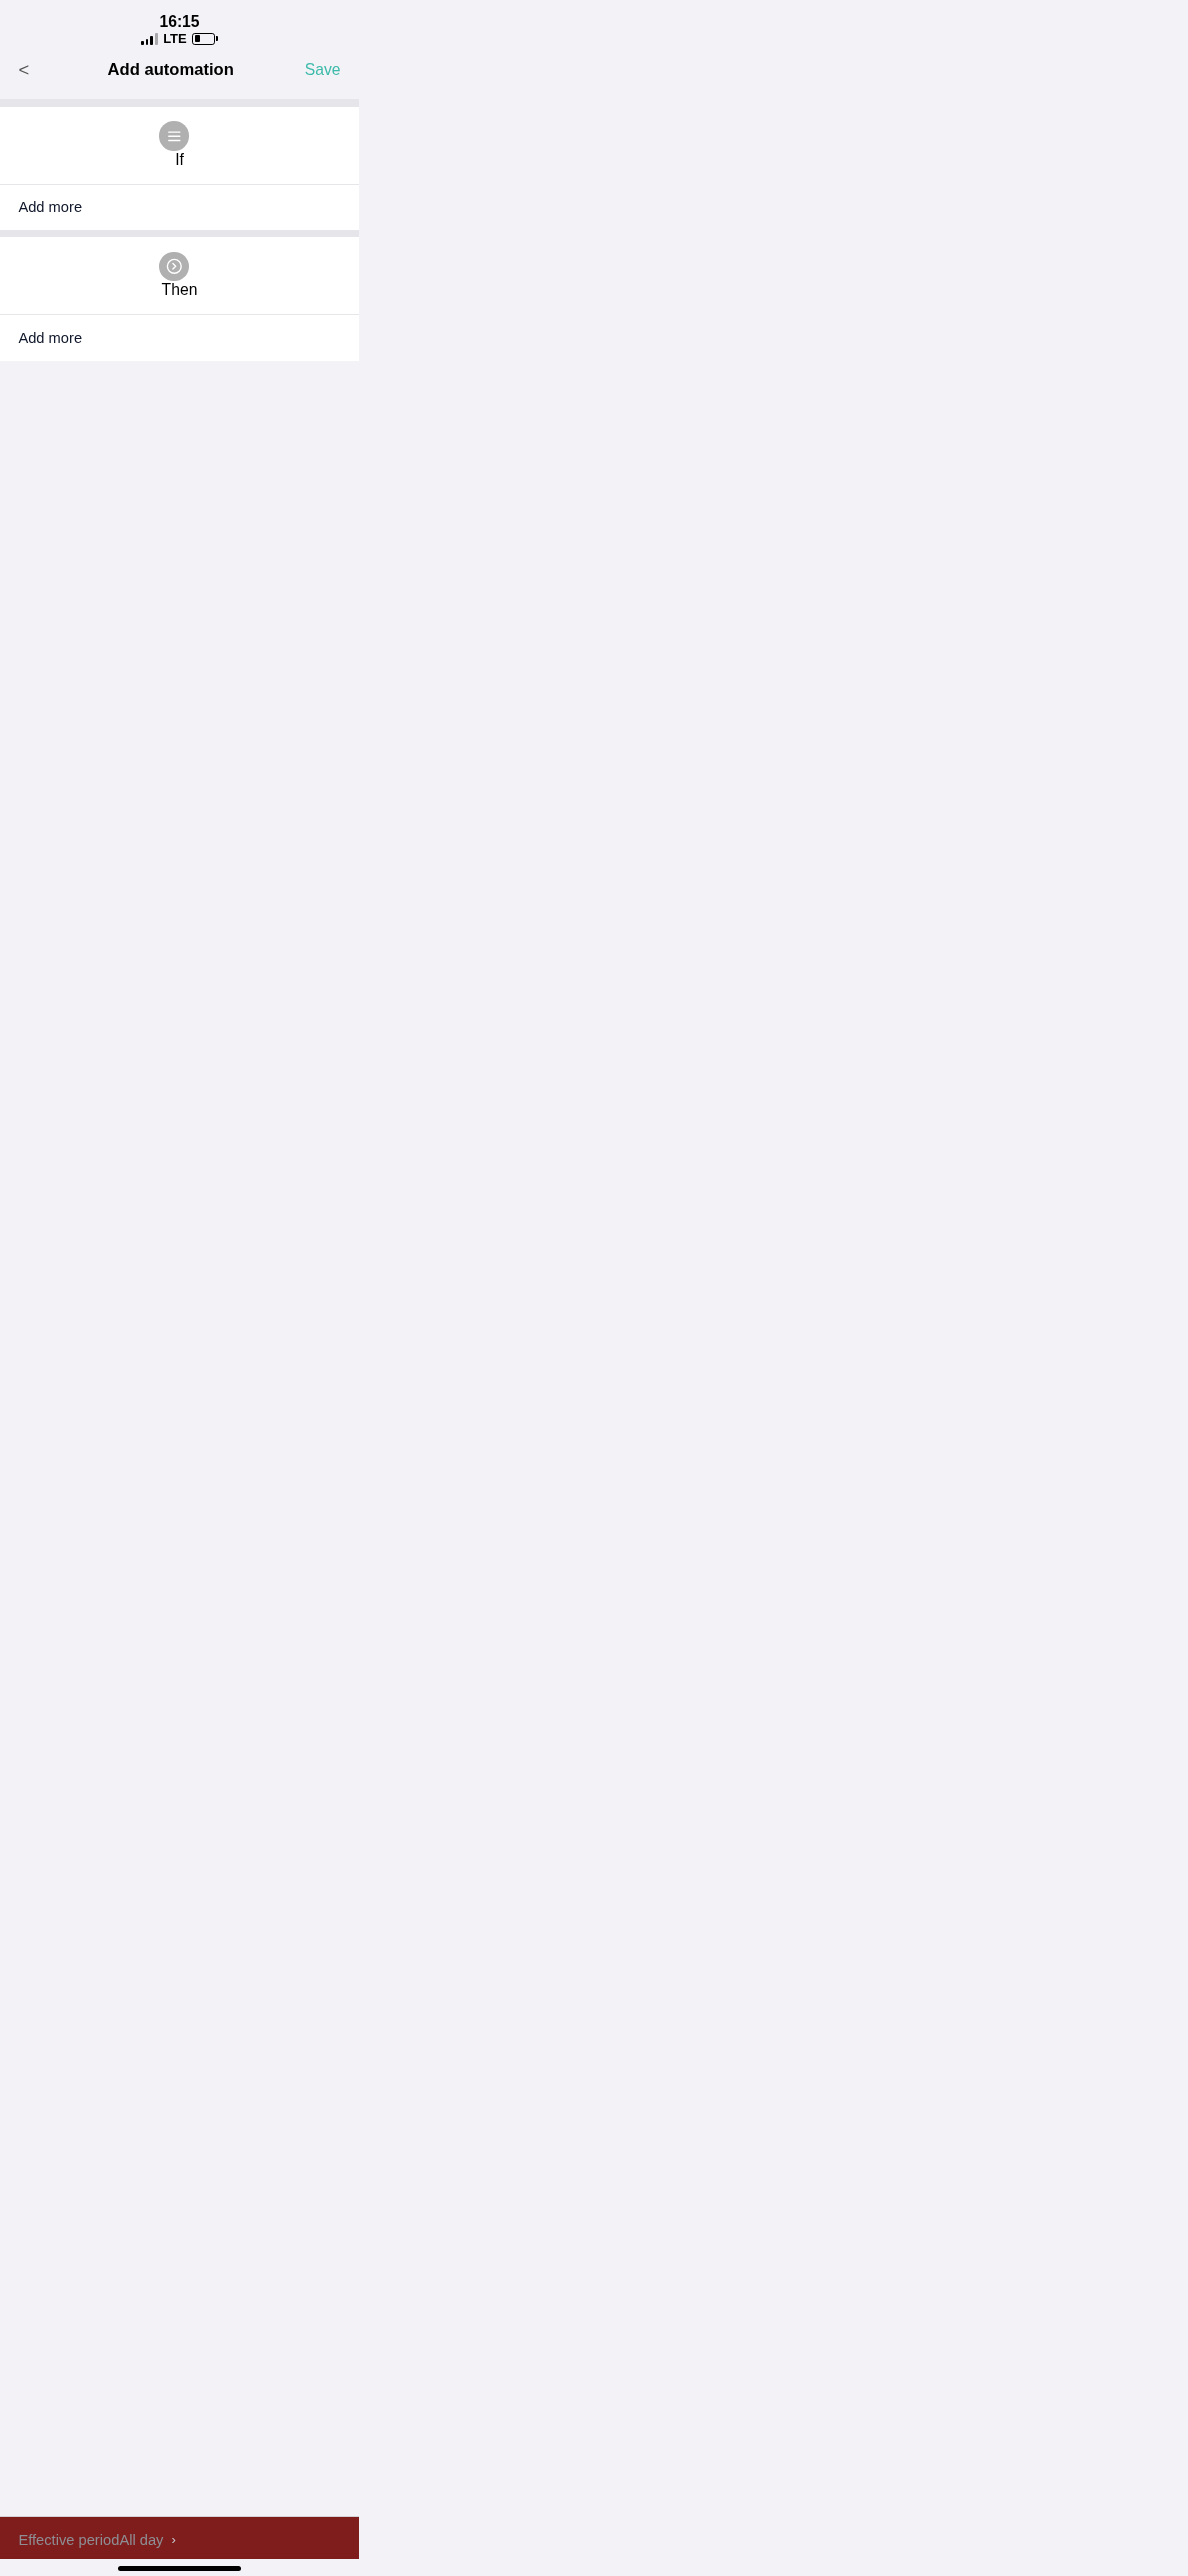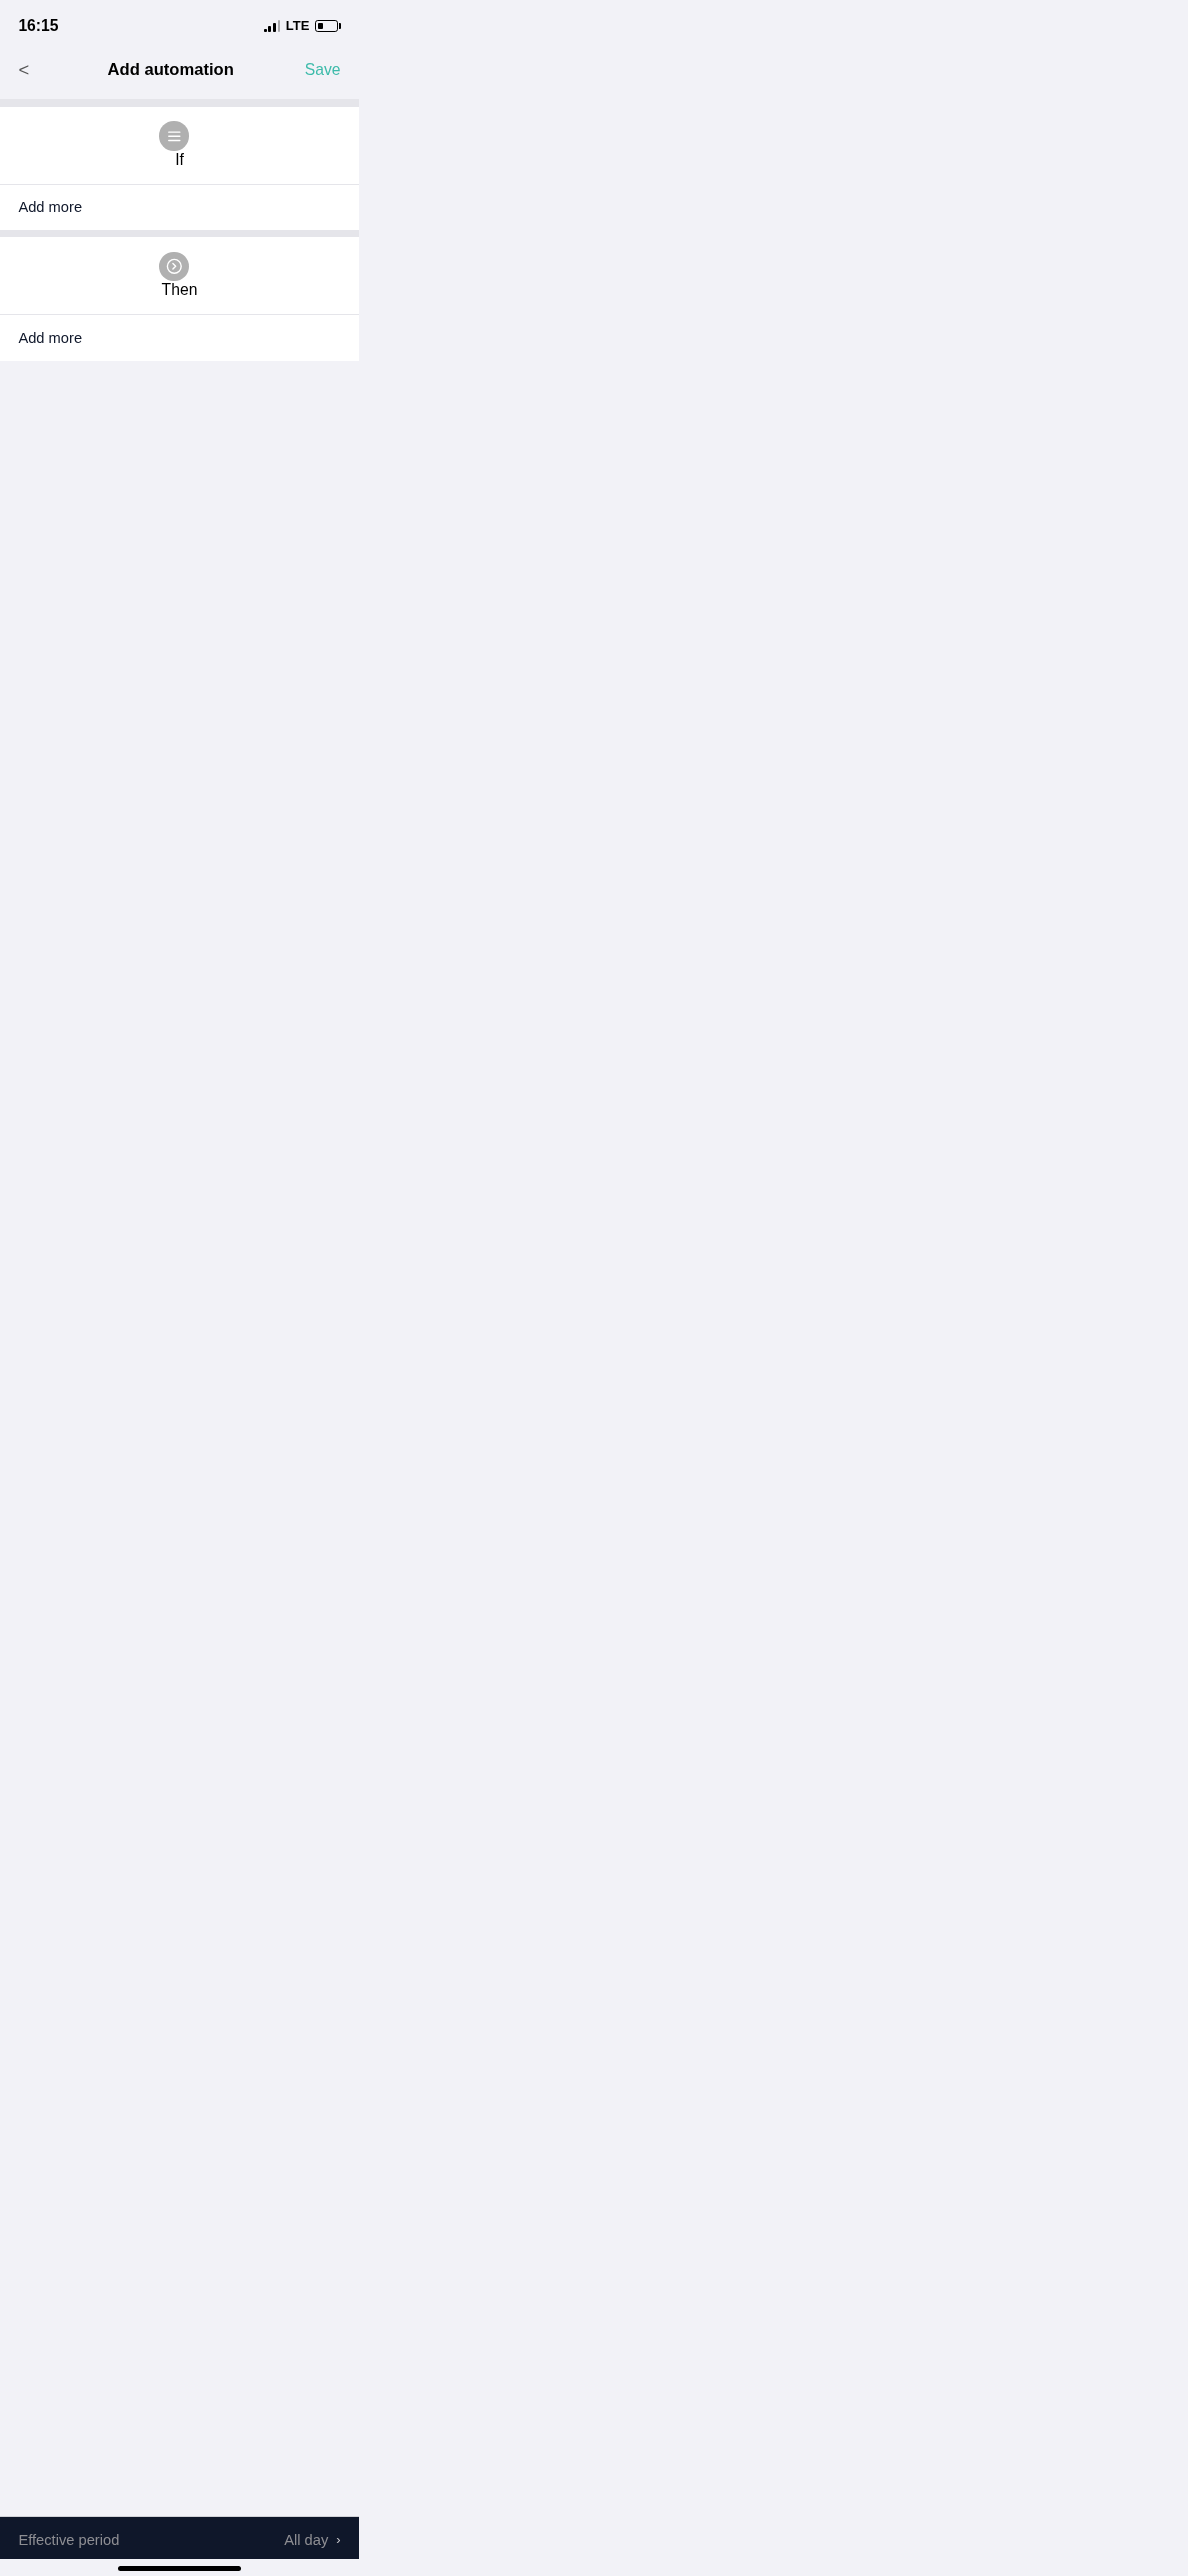--- a/index.html
+++ b/index.html
@@ -18,20 +18,21 @@
     }
 
     
     .status-bar {
       display: flex;
       justify-content: space-between;
       align-items: center;
       padding: 13px 18.4px 7.4px 18.4px;
       background-color: #f2f2f7;
       height: 46px;
+      flex-direction: column;
     }
 
     .status-time {
       font-size: 15.7px;
       font-weight: 600;
       color: #000;
     }
 
     .status-icons {
       display: flex;
@@ -192,24 +193,23 @@
     .footer {
       background-color: #f2f2f7;
       position: fixed;
       bottom: 0;
       left: 0;
       width: 359px;
     }
 
     .footer-row {
       display: flex;
-      justify-content: space-between;
       align-items: center;
       padding: 14.7px 18.4px 11px 18.4px;
-      background-color: #0f172a;
+      background-color: #7f1d1d;
       border-top: 0.9px solid #d1d1d6;
     }
 
     .footer-label {
       font-size: 14.7px;
       color: #8e8e93;
     }
 
     .footer-value {
       font-size: 14.7px;

